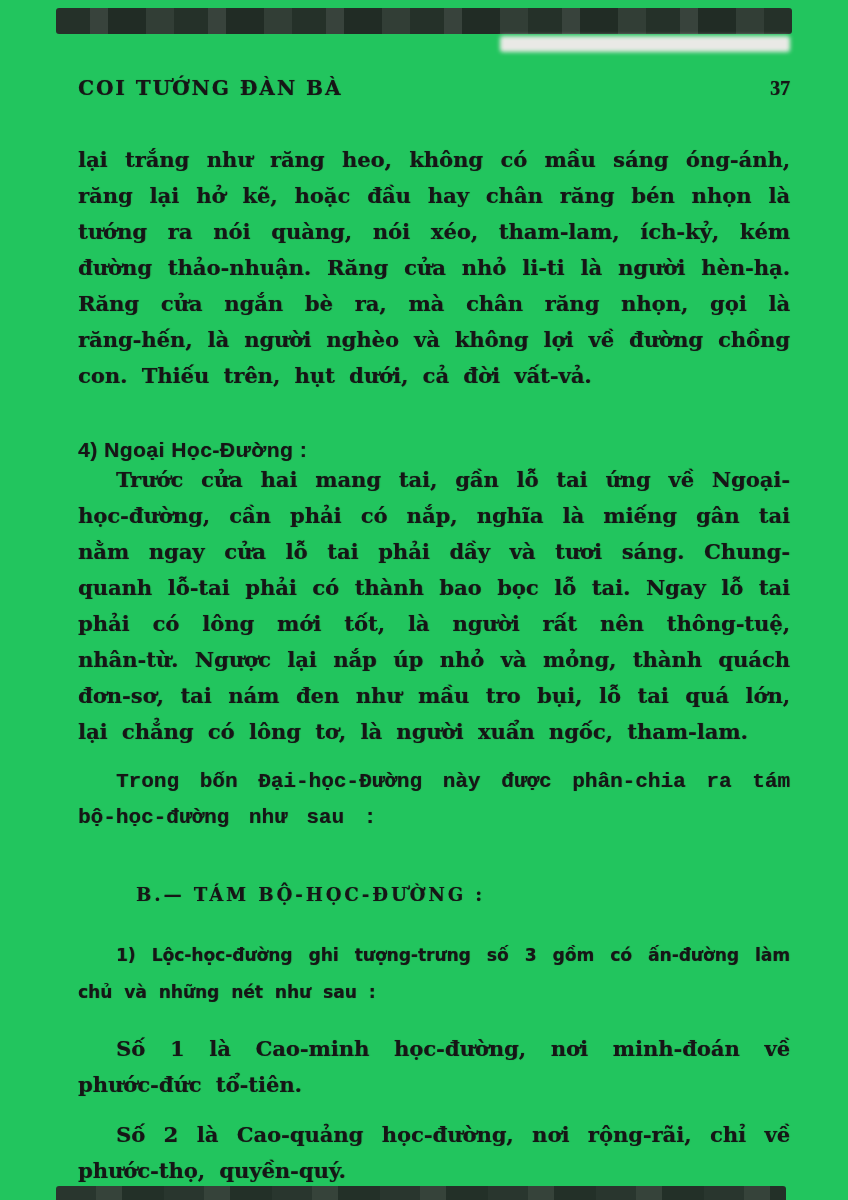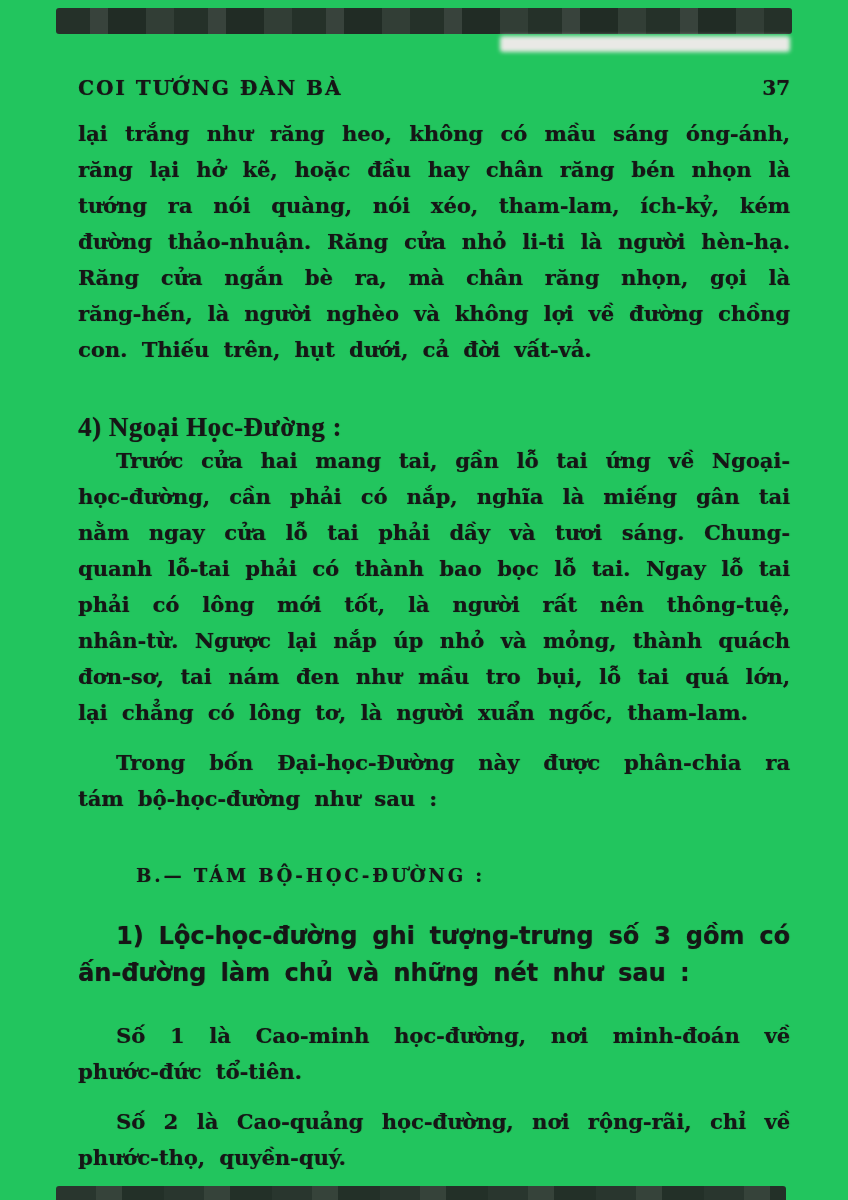--- a/index.html
+++ b/index.html
@@ -39,56 +39,56 @@
   }
   .content{
     position:absolute;
     left:78px;top:76px;width:712px;
   }
   .running-header{
     display:flex;justify-content:space-between;align-items:baseline;
     font-weight:700;font-size:20px;letter-spacing:2px;
     text-shadow:0.4px 0.4px 0.8px rgba(10,10,10,0.6);
   }
-  .running-header .pagenum{letter-spacing:0;}
+  .running-header .pagenum{letter-spacing:0;font-family:Liberation Serif, serif;}
   p,h2,h3{
     margin:0;
     text-shadow:0.4px 0.4px 0.7px rgba(15,15,15,0.55);
   }
   .body-para{
     font-size:21px;font-weight:700;
     line-height:36px;
     text-align:justify;
     word-spacing:7px;
   }
   .indent{text-indent:38px;}
   .h4-heading{
     margin-top:44px;
-    font-family:Liberation Serif, serif;
-    font-size:27px;font-weight:700;
+    font-family:Liberation Sans, sans-serif;
+    font-size:21px;font-weight:700;
     letter-spacing:0.5px;
   }
   .mt-para2{}
-  .mt-para3{margin-top:14px;}
+  .mt-para3{margin-top:14px;font-family:Liberation Mono, monospace;}
   .b-heading{
     margin-top:48px;
     padding-left:58px;
     font-size:18px;font-weight:700;
     letter-spacing:3px;
   }
   .bold-item{
     margin-top:32px;
     font-family:"DejaVu Sans","Liberation Sans",sans-serif;
-    font-size:24px;font-weight:700;
+    font-size:17px;font-weight:700;
     line-height:37px;
     text-align:justify;
     word-spacing:6px;
   }
-  .mt-intro{margin-top:16px;}
-  .mt-so1{margin-top:26px;}
+  .mt-intro{margin-top:42px;}
+  .mt-so1{margin-top:20px;}
   .mt-so2{margin-top:14px;}
 </style>
 </head>
 <body>
 
 <div class="page">
 
   <div class="scan-bar top"></div>
   <div class="scan-bar top-smudge"></div>
 

